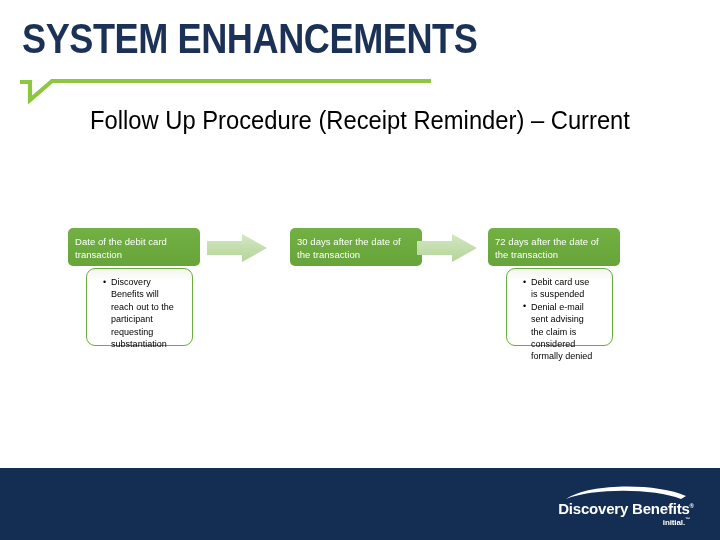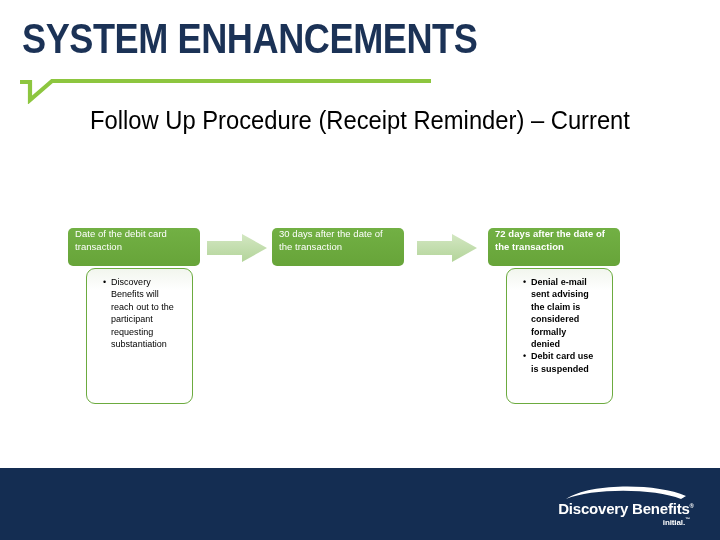--- a/index.html
+++ b/index.html
@@ -64,46 +64,46 @@
     height: 540px;
   }
 
   .stage {
     position: absolute;
     top: 228px;
     width: 210px;
     height: 155px;
   }
   .stage-1 { left: 68px; }
-  .stage-2 { left: 272px; }
-  .stage-3 { left: 488px; font-weight: bold; }
+  .stage-2 { left: 290px; }
+  .stage-3 { left: 488px; }
 
   .stage-header {
     position: absolute;
     left: 0;
     top: 0;
     width: 132px;
     height: 38px;
     box-sizing: border-box;
-    padding: 0 7px 0 7px;
+    padding: 8px 7px 0 7px;
     background: #6cab3f;
     background: linear-gradient(180deg, #72b044 0%, #67a439 100%);
     border-radius: 5px;
     color: #ffffff;
     font-size: 9.5px;
     line-height: 12.6px;
     letter-spacing: 0.05px;
   }
 
   .stage-body {
     position: absolute;
     left: 18px;
     top: 40px;
     width: 107px;
-    height: 136px;
+    height: 78px;
     box-sizing: border-box;
     background: #ffffff;
     background: linear-gradient(180deg, #f2f6ee 0%, #ffffff 16%, #ffffff 100%);
     border: 1.4px solid #6cab3f;
     border-radius: 9px;
     padding: 7px 16px 5px 7px;
   }
 
   .bullets {
     margin: 0;
@@ -241,22 +241,22 @@
         <stop offset="100%" stop-color="#b3d49a"></stop>
       </linearGradient>
     </defs>
     <path d="M 1 8 L 36 8 L 36 1 L 61 15 L 36 29 L 36 22 L 1 22 Z" fill="url(#arrGrad2)"></path>
   </svg>
 
   <div class="stage stage-3">
     <div class="stage-header">72 days after the date of the transaction</div>
     <div class="stage-body">
       <ul class="bullets">
+        <li>Debit card use is suspended</li>
         <li>Denial e-mail sent advising the claim is considered formally denied</li>
-        <li>Debit card use is suspended</li>
       </ul>
     </div>
   </div>
 
 </div>
 
 <div id="footer-bar"></div>
 
 <div id="footer-logo">
   <svg id="logo-swoosh" viewBox="0 0 124 14" xmlns="http://www.w3.org/2000/svg">

